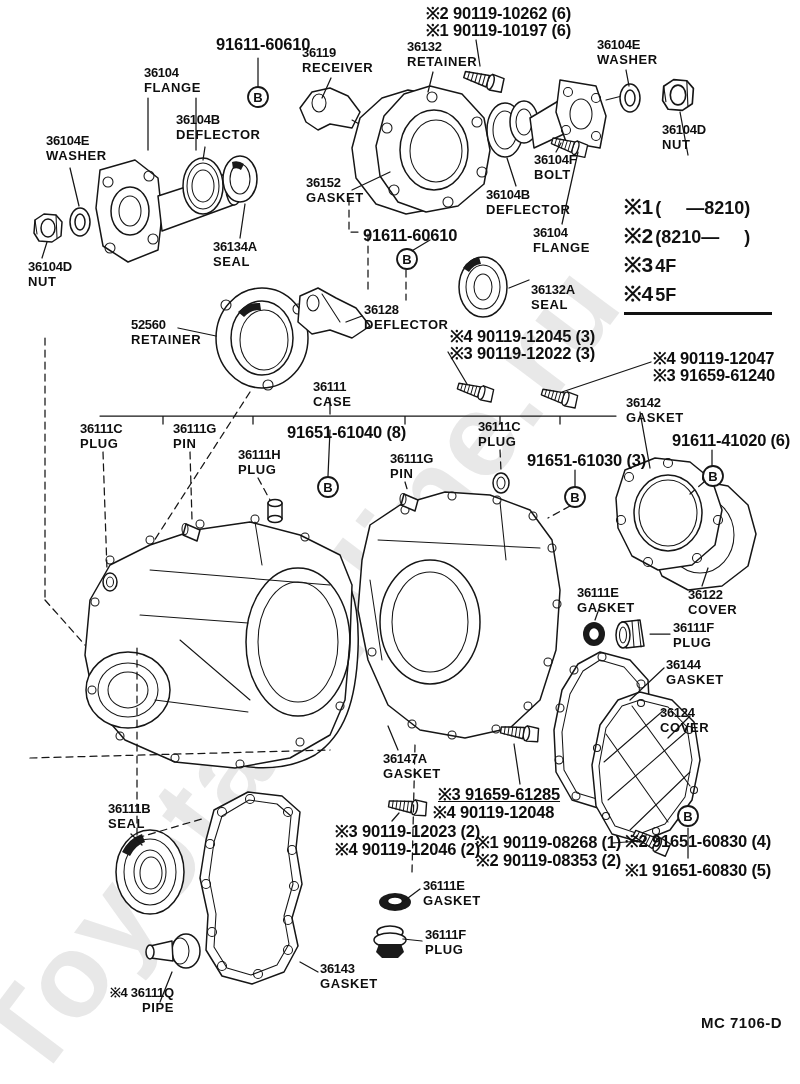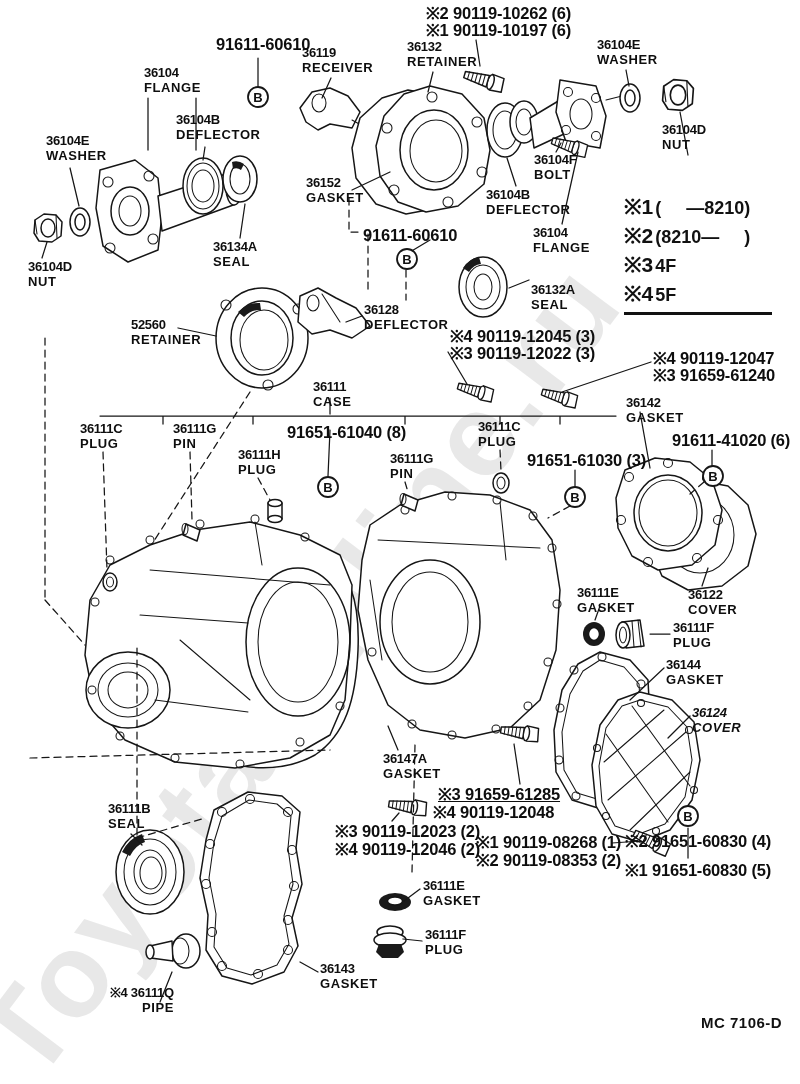--- a/index.html
+++ b/index.html
@@ -394,21 +394,21 @@
       <div class="part-label code" style="left: 287px; top: 424px;"><span class="pnum">91651-61040 (8)</span></div>
       <div class="part-label" style="left: 238px; top: 448px;"><span class="pnum">36111H</span><span class="pdesc">PLUG</span></div>
       <div class="part-label" style="left: 478px; top: 420px;"><span class="pnum">36111C</span><span class="pdesc">PLUG</span></div>
       <div class="part-label" style="left: 390px; top: 452px;"><span class="pnum">36111G</span><span class="pdesc">PIN</span></div>
       <div class="part-label code" style="left: 527px; top: 452px;"><span class="pnum">91651-61030 (3)</span></div>
       <div class="part-label code" style="left: 672px; top: 432px;"><span class="pnum">91611-41020 (6)</span></div>
       <div class="part-label" style="left: 577px; top: 586px;"><span class="pnum">36111E</span><span class="pdesc">GASKET</span></div>
       <div class="part-label" style="left: 688px; top: 588px;"><span class="pnum">36122</span><span class="pdesc">COVER</span></div>
       <div class="part-label" style="left: 673px; top: 621px;"><span class="pnum">36111F</span><span class="pdesc">PLUG</span></div>
       <div class="part-label" style="left: 666px; top: 658px;"><span class="pnum">36144</span><span class="pdesc">GASKET</span></div>
-      <div class="part-label" style="left: 692px; top: 706px; font-style: italic;"><span class="pnum">36124</span><span class="pdesc">COVER</span></div>
+      <div class="part-label" style="left: 660px; top: 706px;"><span class="pnum">36124</span><span class="pdesc">COVER</span></div>
       <div class="part-label" style="left: 383px; top: 752px;"><span class="pnum">36147A</span><span class="pdesc">GASKET</span></div>
       <div class="part-label code" style="left: 438px; top: 786px; text-decoration: underline;"><span class="pnum">※3 91659-61285</span></div>
       <div class="part-label code" style="left: 433px; top: 804px;"><span class="pnum">※4 90119-12048</span></div>
       <div class="part-label" style="left: 108px; top: 802px;"><span class="pnum">36111B</span><span class="pdesc">SEAL</span></div>
       <div class="part-label code" style="left: 335px; top: 823px;"><span class="pnum">※3 90119-12023 (2)</span></div>
       <div class="part-label code" style="left: 335px; top: 841px;"><span class="pnum">※4 90119-12046 (2)</span></div>
       <div class="part-label code" style="left: 476px; top: 834px;"><span class="pnum">※1 90119-08268 (1)</span></div>
       <div class="part-label code" style="left: 476px; top: 852px;"><span class="pnum">※2 90119-08353 (2)</span></div>
       <div class="part-label code" style="left: 625px; top: 862px;"><span class="pnum">※1 91651-60830 (5)</span></div>
       <div class="part-label code" style="left: 625px; top: 833px;"><span class="pnum">※2 91651-60830 (4)</span></div>

